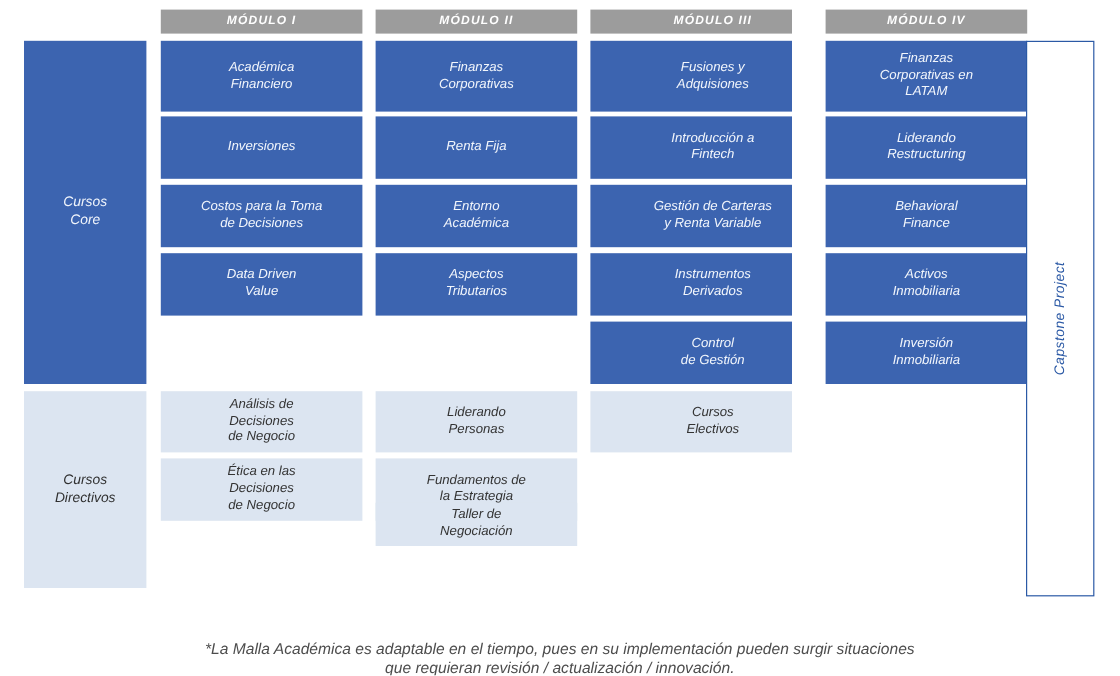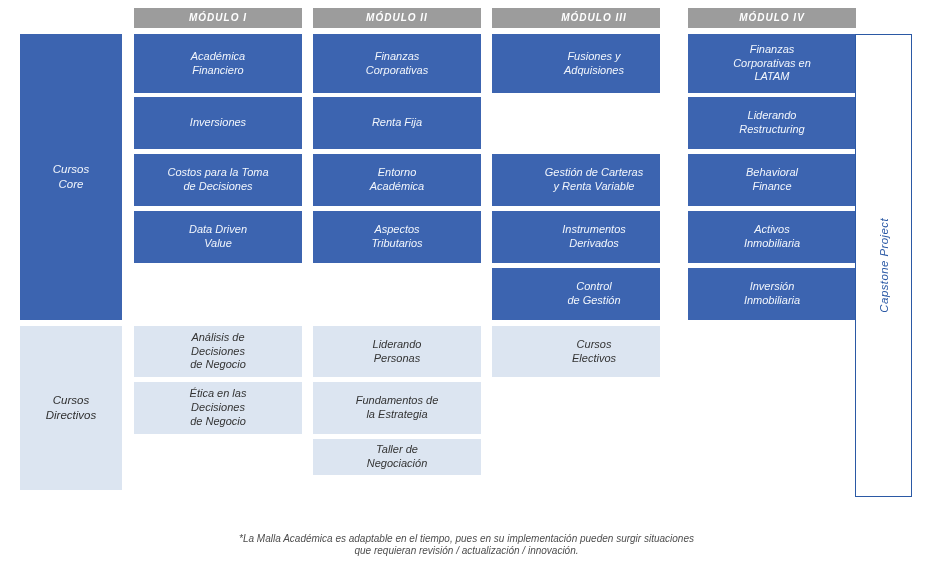--- a/index.html
+++ b/index.html
@@ -27,21 +27,21 @@
   .col-m4{left:672px;width:168px;margin-left:16px;}
   
   .rh{top:8px;height:20px;}
   .r1{top:34px;height:59px;}
   .r2{top:97px;height:52px;}
   .r3{top:154px;height:52px;}
   .r4{top:211px;height:52px;}
   .r5{top:268px;height:52px;}
   .d1{top:326px;height:51px;}
   .d2{top:382px;height:52px;}
-  .d3{top:439px;height:36px;}
+  .d3{top:419px;height:36px;}
   .lab-core{top:34px;height:286px;}
   .lab-dir{top:326px;height:164px;}
   
   .hdr{
     background:#9c9c9c;color:#ffffff;
     font-weight:bold;font-size:10px;letter-spacing:1px;
   }
   .core{background:#3c64b0;color:#f2f6fc;}
   .dir{background:#dce5f1;color:#333333;}
   .lab{font-size:11.5px;}
@@ -53,21 +53,21 @@
     box-sizing:border-box;
   }
   .capstone span{
     writing-mode:vertical-rl;
     transform:rotate(180deg);
     color:#2b59a5;font-size:11.5px;letter-spacing:0.4px;
     white-space:nowrap;
   }
   .footnote{
     position:absolute;left:0;right:0;top:533px;
-    text-align:center;font-size:10px;line-height:1.2;color:#4d4d4d;
+    text-align:center;font-size:13px;line-height:1.2;color:#4d4d4d;
   }
 </style>
 </head>
 <body>
 
 <div id="stage">
 
   <div class="box hdr col-m1 rh">MÓDULO I</div>
   <div class="box hdr col-m2 rh">MÓDULO II</div>
   <div class="box hdr col-m3 rh">MÓDULO III</div>
@@ -89,20 +89,22 @@
   <div class="box core col-m2 r1">Finanzas
 Corporativas</div>
   <div class="box core col-m2 r2">Renta Fija</div>
   <div class="box core col-m2 r3">Entorno
 Académica</div>
   <div class="box core col-m2 r4">Aspectos
 Tributarios</div>
 
   <div class="box core col-m3 r1">Fusiones y
 Adquisiones</div>
+  <div class="box core col-m3 r2">Introducción a
+Fintech</div>
   <div class="box core col-m3 r3">Gestión de Carteras
 y Renta Variable</div>
   <div class="box core col-m3 r4">Instrumentos
 Derivados</div>
   <div class="box core col-m3 r5">Control
 de Gestión</div>
 
   <div class="box core col-m4 r1">Finanzas
 Corporativas en
 LATAM</div>

